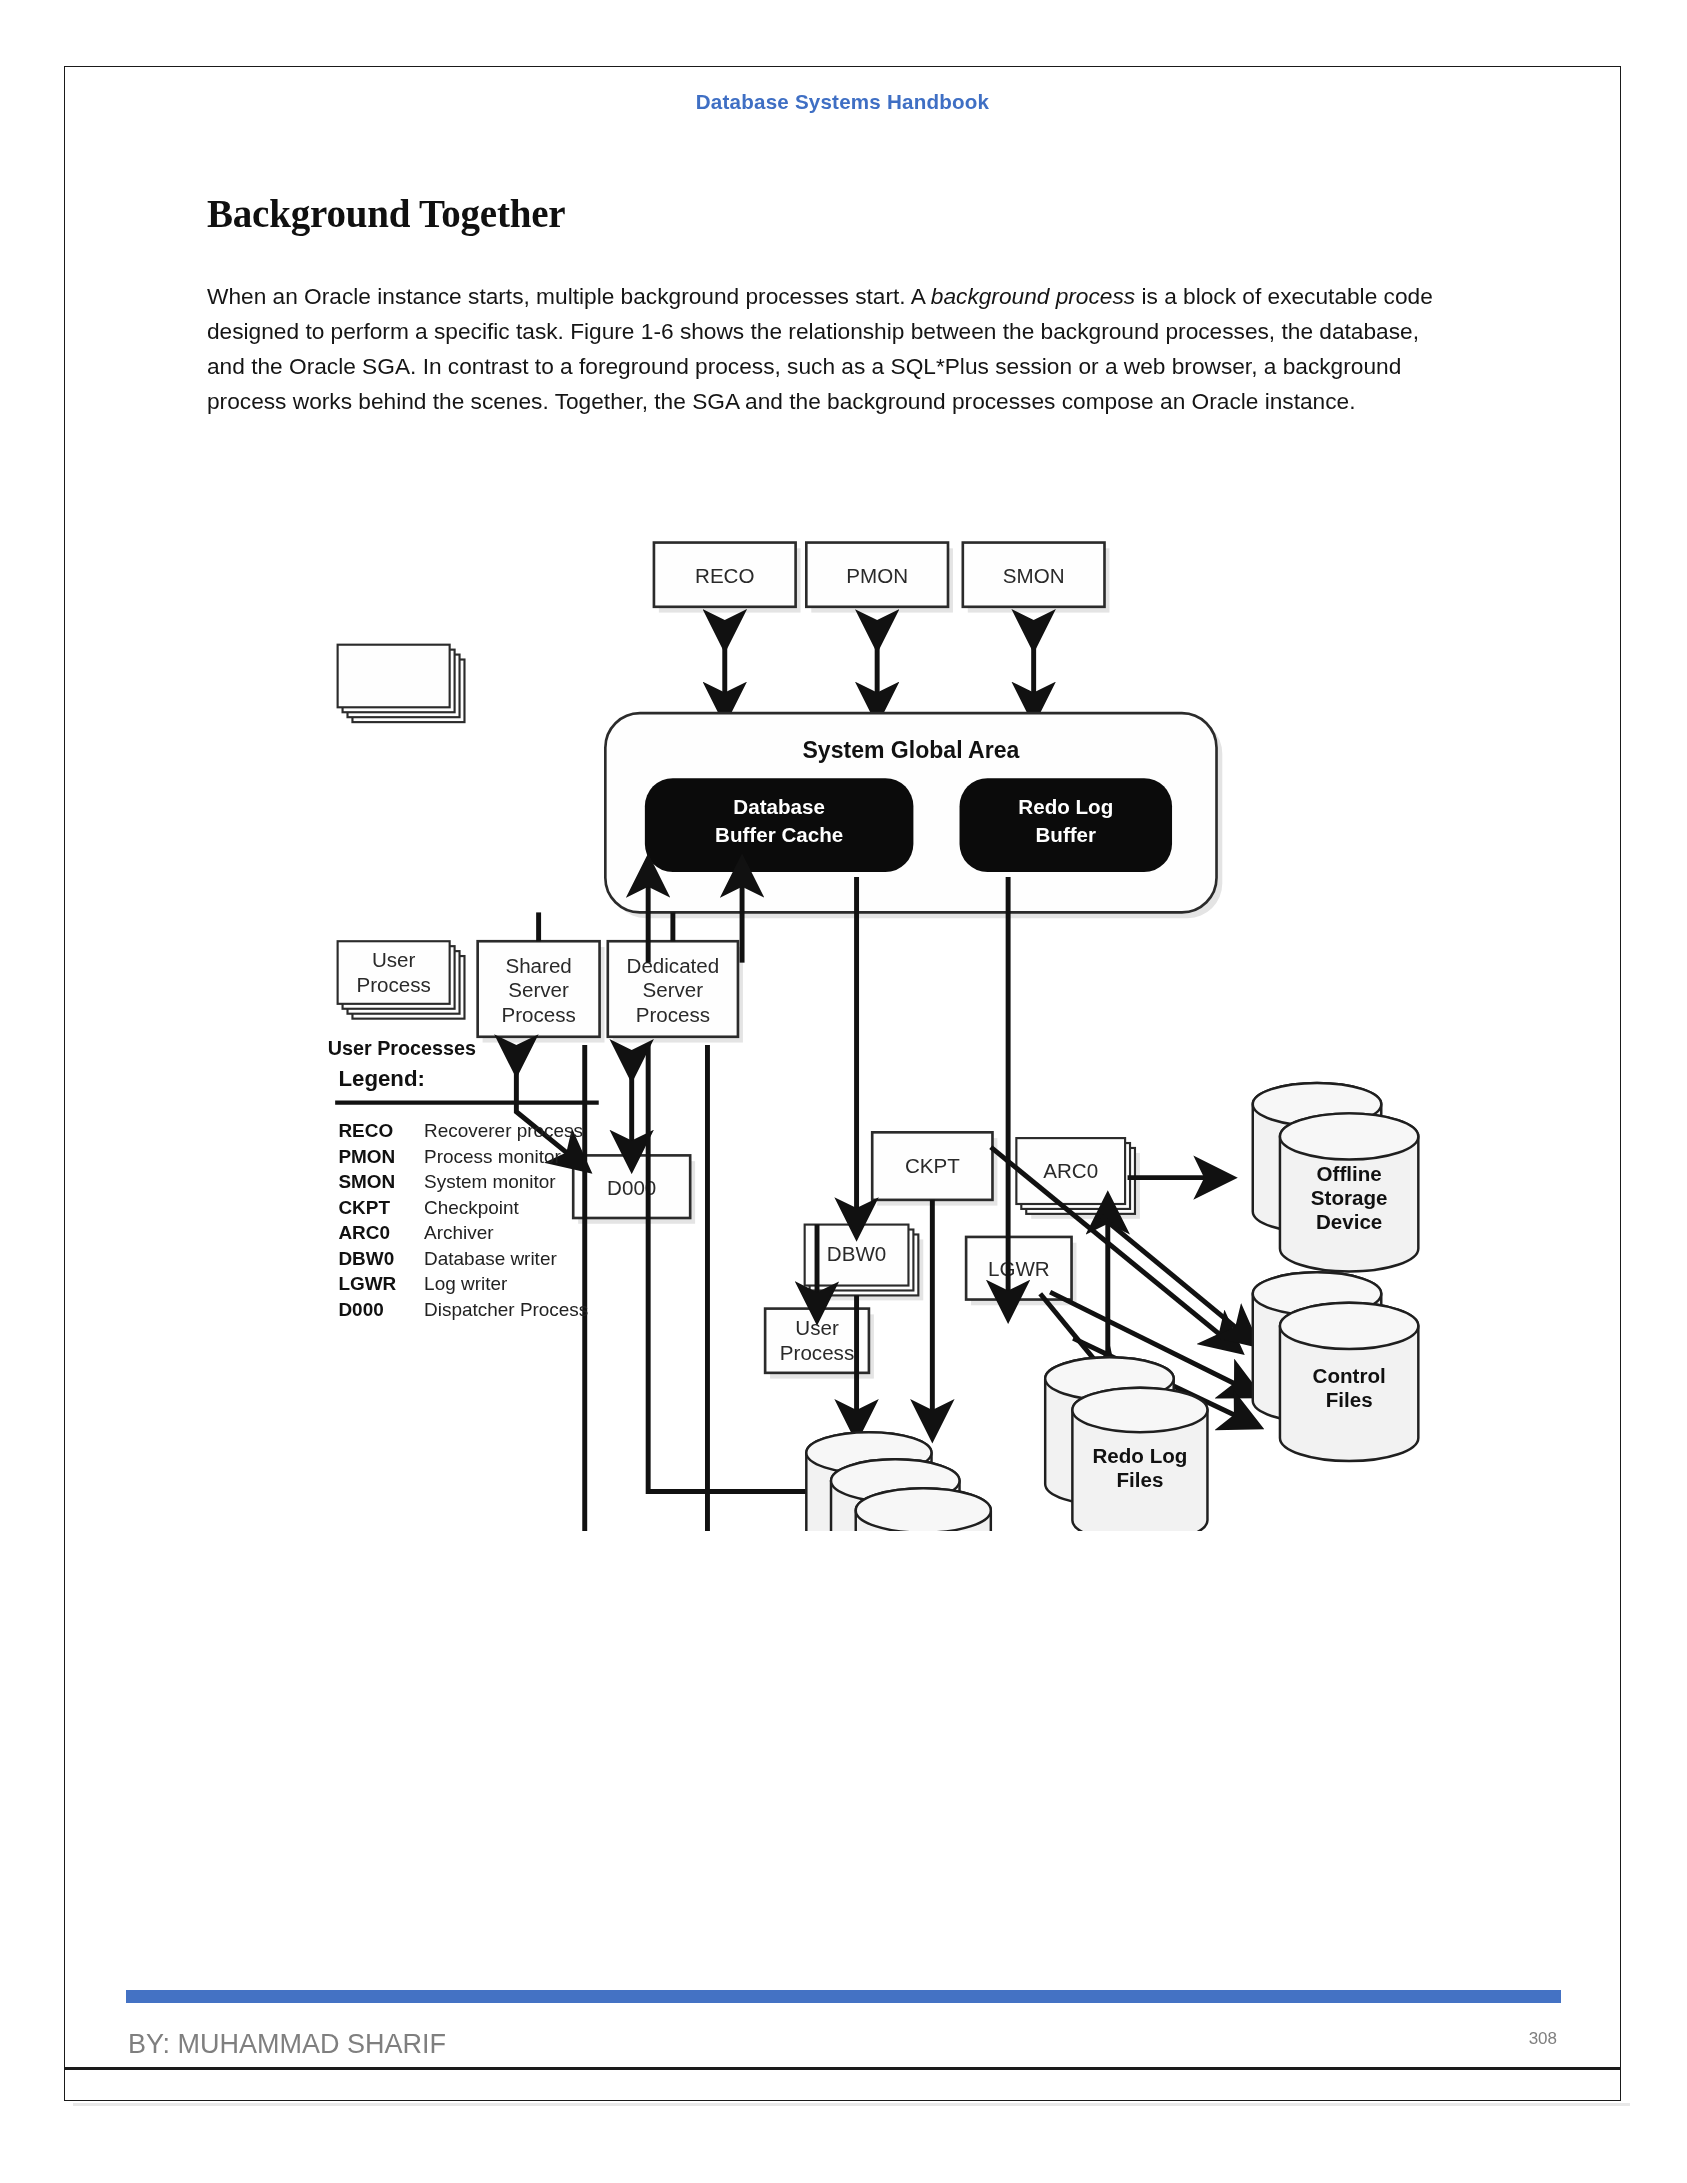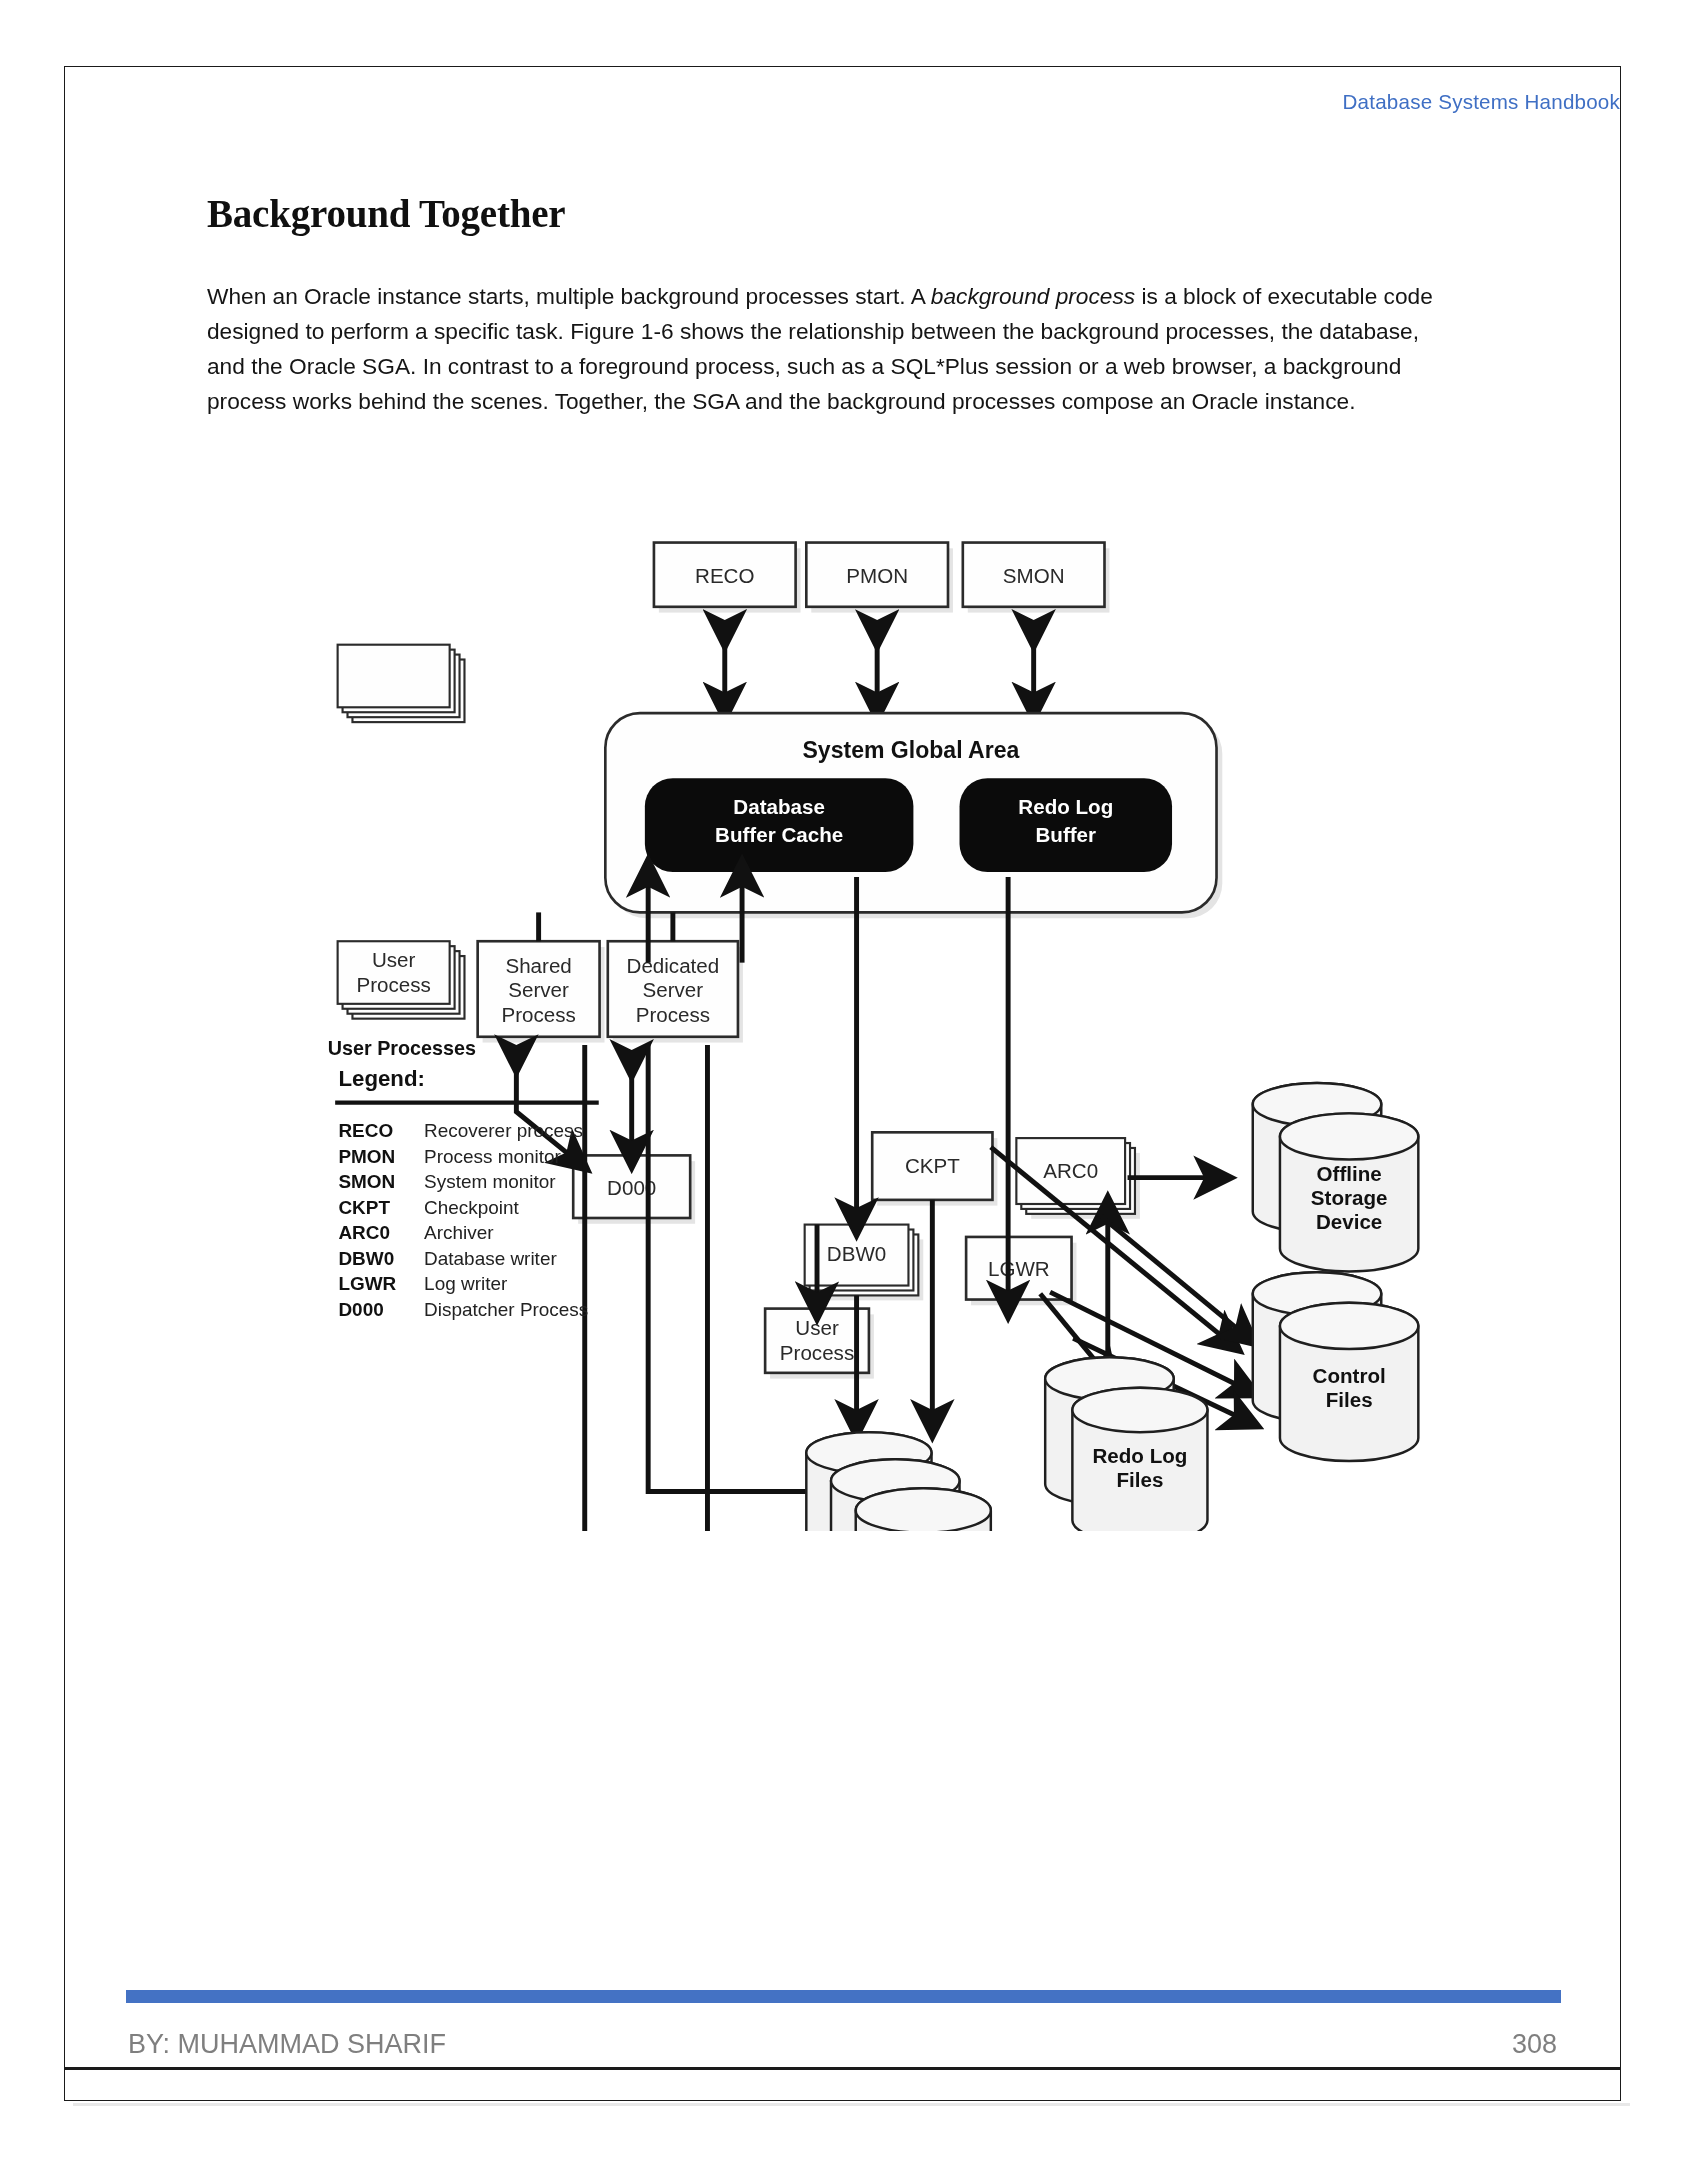--- a/index.html
+++ b/index.html
@@ -1,27 +1,27 @@
 <!DOCTYPE html>
 <html style="font-size:13px"><head>
 <meta charset="utf-8">
 <style>
   html,body{margin:0;padding:0;background:#fff;}
   body{width:1687px;height:2183px;font-family:"Liberation Sans",sans-serif;-webkit-font-smoothing:antialiased;}
   .page{position:absolute;left:64px;top:66px;width:1557px;height:2035px;border:1.6px solid #1a1a1a;background:#fff;box-sizing:border-box;}
   .page-shadow{position:absolute;left:73px;top:2103px;width:1557px;height:3.3px;background:#e8e8e8;}
-  .hdr{position:absolute;top:23px;left:0;width:100%;text-align:right;color:#3f6fc4;font-weight:normal;font-size:20.6px;font-family:"Liberation Sans",sans-serif;letter-spacing:0.2px;}
+  .hdr{position:absolute;top:23px;left:0;width:100%;text-align:center;color:#3f6fc4;font-weight:bold;font-size:20.6px;font-family:"Liberation Sans",sans-serif;letter-spacing:0.2px;}
   .h1{position:absolute;left:142px;top:124px;font-family:"Liberation Serif",serif;font-weight:bold;font-size:39px;color:#101010;letter-spacing:-0.2px;}
   .body-copy{position:absolute;left:142px;top:175px;width:1252px;font-size:22.7px;line-height:35px;color:#151515;font-family:"Liberation Sans",sans-serif;margin-top:37px;}
   .body-copy i{font-style:italic;}
   .figure{position:absolute;left:82px;top:352px;width:1401px;height:1112px;}
   .figure svg{display:block;}
   .footbar{position:absolute;left:61px;top:1923px;width:1435px;height:13px;background:#4472c4;}
   .footer-l{position:absolute;left:63px;top:1962px;font-size:27px;color:#7f7f7f;font-family:"Liberation Sans",sans-serif;}
-  .footer-r{position:absolute;right:63px;top:1962px;font-size:27px;color:#7f7f7f;font-family:"Liberation Sans",sans-serif;}
+  .footer-r{position:absolute;right:63px;top:1962px;font-size:17px;color:#7f7f7f;font-family:"Liberation Sans",sans-serif;}
   .frule{position:absolute;left:0;top:2000px;width:100%;height:2.5px;background:#1a1a1a;}
   text{font-family:"Liberation Sans",sans-serif;}
   .bx{fill:#fefefe;stroke:#2b2b2b;stroke-width:3.2;}
   .bxs{fill:#fefefe;stroke:#2b2b2b;stroke-width:2.6;}
   .shadow{fill:#e4e4e4;stroke:none;}
   .lbl{font-size:25px;fill:#2a2a2a;text-anchor:middle;}
   .lblb{font-size:25px;fill:#111;text-anchor:middle;font-weight:bold;}
   .lblw{font-size:25px;fill:#fff;text-anchor:middle;font-weight:bold;}
   .sgatitle{font-size:28px;fill:#111;text-anchor:middle;font-weight:bold;}
   .legk{font-size:23px;fill:#111;font-weight:bold;}

